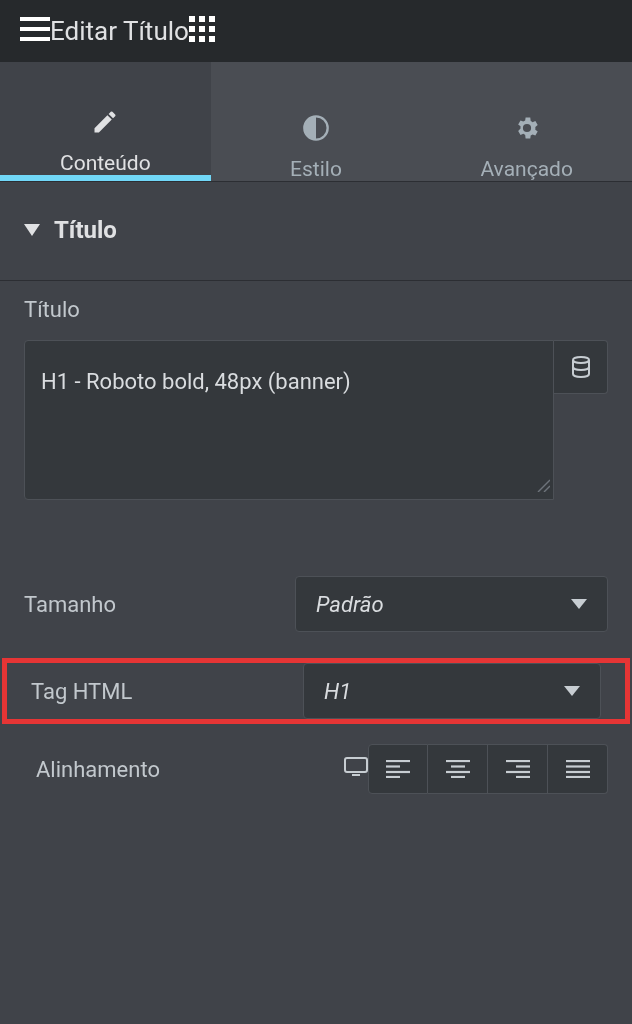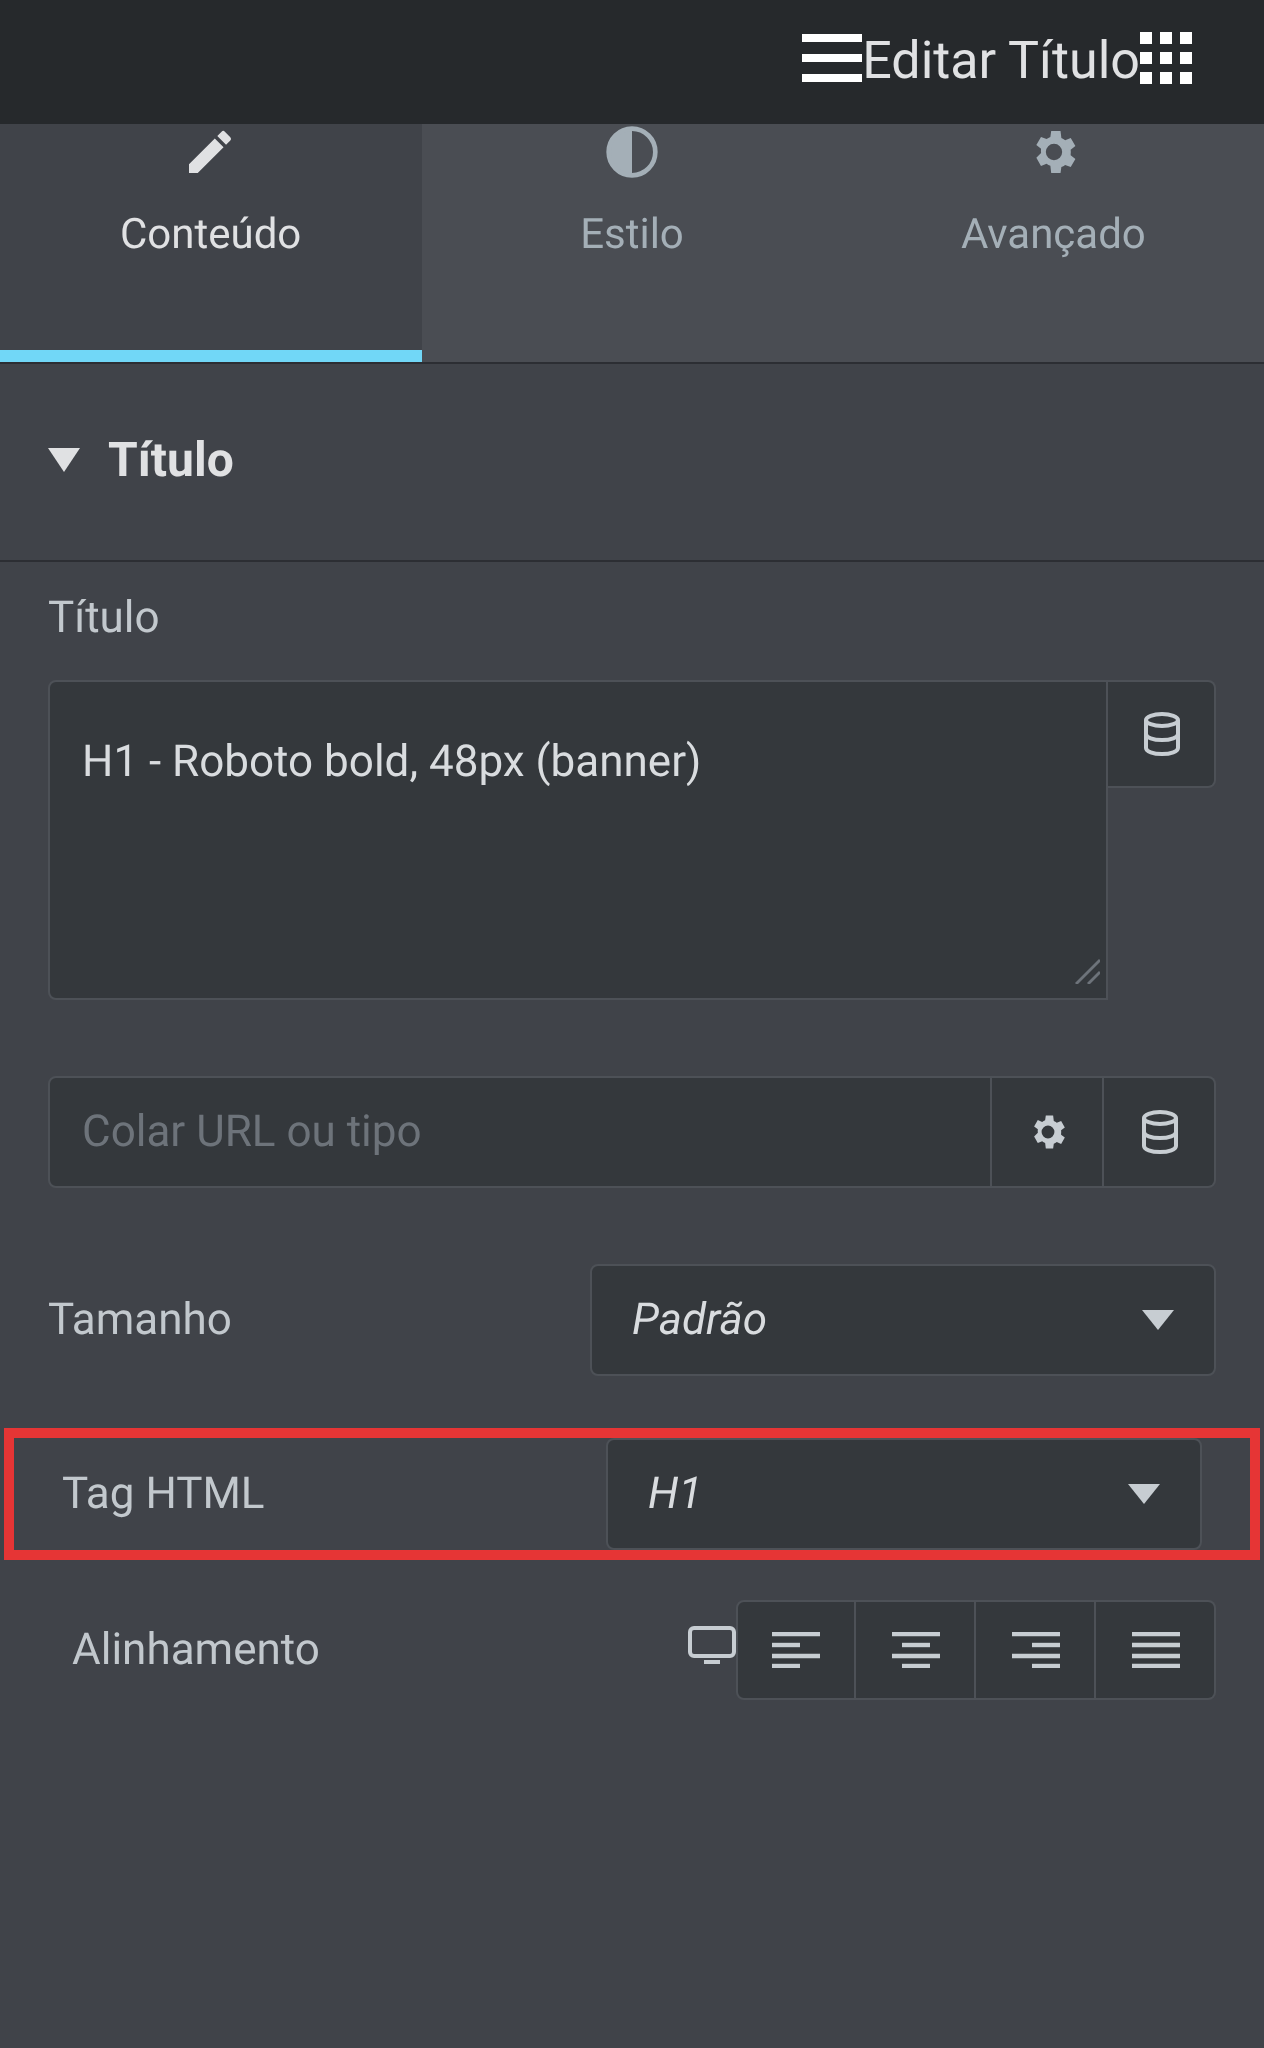--- a/index.html
+++ b/index.html
@@ -9,41 +9,41 @@
     background: #404349;
     font-family: -apple-system, BlinkMacSystemFont, "Segoe UI", Roboto, sans-serif;
     color: #d5dadf;
     overflow: hidden;
   }
   .header {
     height: 62px;
     background: #26292c;
     display: flex;
     align-items: center;
-    justify-content: flex-end;
-    padding: 0 36px;
+    justify-content: flex-start;
+    padding: 0 20px;
   }
   .header-title {
     color: #e0e1e3;
     font-size: 26px;
     font-weight: 400;
   }
   .hamburger-icon svg, .grid-icon svg { fill: #fff; }
   .tabs {
     display: flex;
     height: 120px;
     background: #4a4d53;
     border-bottom: 1px solid #2c2e33;
   }
   .tab {
     flex: 1;
     display: flex;
     flex-direction: column;
     align-items: center;
-    justify-content: flex-start;
+    justify-content: flex-end;
     gap: 10px;
     color: #a4afb7;
     font-size: 21px;
     cursor: pointer;
   }
   .tab.active {
     color: #e0e1e3;
     border-bottom: 6px solid #71d7f7;
     background: #404349;
   }
@@ -263,35 +263,20 @@
     <div class="resize-corner">
       <svg width="14" height="14" viewBox="0 0 14 14">
           <line x1="2" y1="14" x2="14" y2="2"></line>
           <line x1="8" y1="14" x2="14" y2="8"></line>
         </svg>
     </div>
   </div>
 </div>
 
 <div class="field">
-  <div class="input-wrap">
-    <input class="text-input" type="text" placeholder="Colar URL ou tipo" style="">
-    <div class="input-addon">
-      <svg width="22" height="22" viewBox="0 0 24 24">
-          <path d="M19.14 12.94a7.14 7.14 0 0 0 0-1.88l2.03-1.58-2-3.46-2.39.96a7.07 7.07 0 0 0-1.62-.94L14.8 3h-4l-.36 2.54c-.58.23-1.12.55-1.62.94l-2.39-.96-2 3.46 2.03 1.58a7.14 7.14 0 0 0 0 1.88L4.43 14.5l2 3.46 2.39-.96c.5.39 1.04.71 1.62.94L10.8 21h4l.36-2.54c.58-.23 1.12-.55 1.62-.94l2.39.96 2-3.46-2.03-1.58zM12 15.5A3.5 3.5 0 1 1 12 8.5a3.5 3.5 0 0 1 0 7z"></path>
-        </svg>
-    </div>
-    <div class="input-addon">
-      <svg width="20" height="22" viewBox="0 0 20 22">
-          <ellipse cx="10" cy="4" rx="8" ry="3" fill="none" stroke="#c7cdd2" stroke-width="2"></ellipse>
-          <path d="M2 4v7c0 1.7 3.6 3 8 3s8-1.3 8-3V4" fill="none" stroke="#c7cdd2" stroke-width="2"></path>
-          <path d="M2 11v7c0 1.7 3.6 3 8 3s8-1.3 8-3v-7" fill="none" stroke="#c7cdd2" stroke-width="2"></path>
-        </svg>
-    </div>
-  </div>
 </div>
 
 <div class="field">
   <div class="field-row">
     <label class="field-label">Tamanho</label>
     <div class="select">
       <span>Padrão</span>
       <svg width="16" height="10" viewBox="0 0 16 10">
           <path d="M0 0h16L8 10z"></path>
         </svg>

